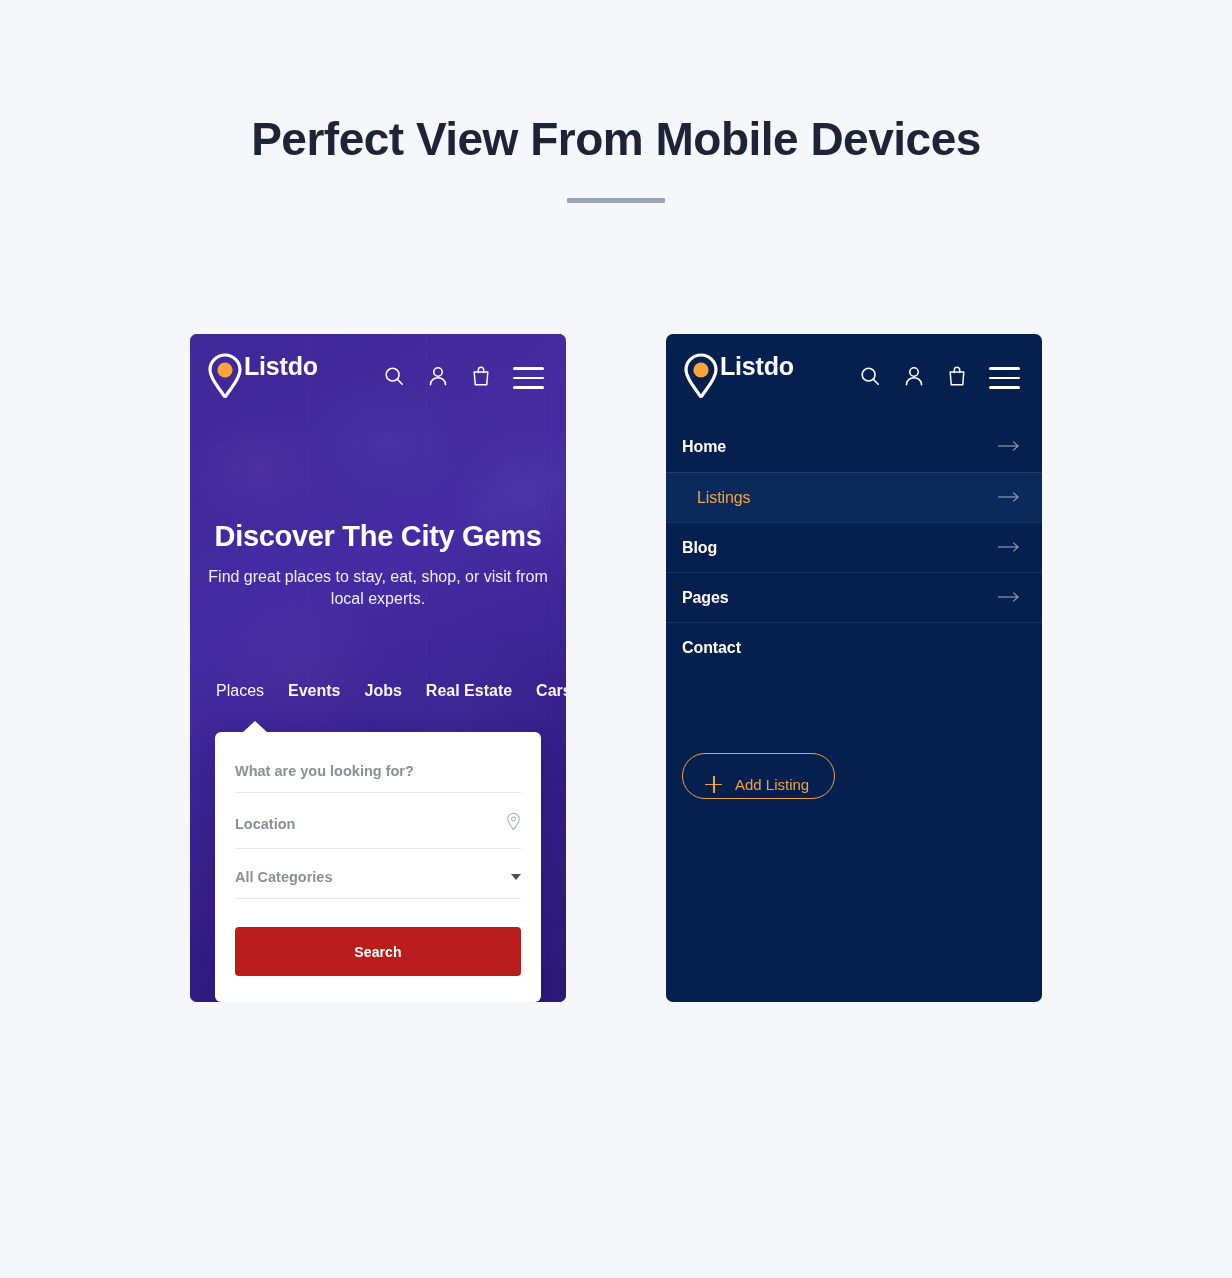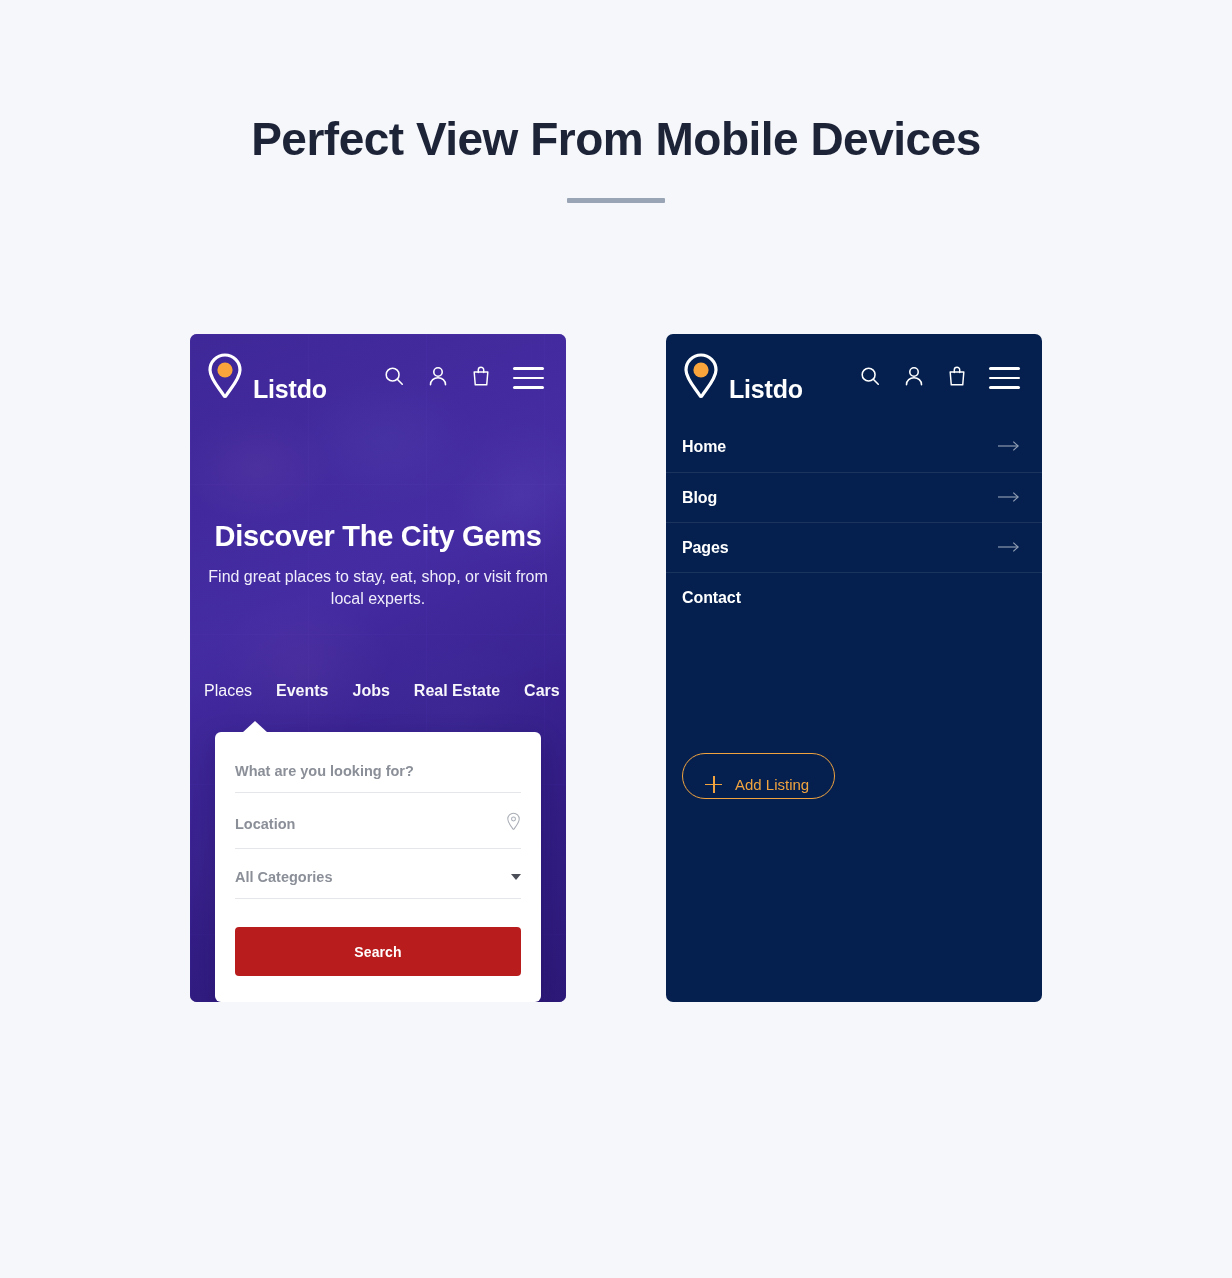--- a/index.html
+++ b/index.html
@@ -86,21 +86,21 @@
   .topbar {
     position: absolute;
     top: 0; left: 0;
     width: 100%;
     height: 88px;
     display: flex;
     align-items: center;
     padding: 0 22px 0 16px;
     z-index: 5;
   }
-  .brand { display: flex; align-items: flex-end; gap: 9px; }
+  .brand { display: flex; align-items: flex-start; }
   .brand-name {
     color: #ffffff;
     font-size: 25px;
     font-weight: 700;
     letter-spacing: -0.2px;
   }
   .topbar-icons {
     margin-left: auto;
     display: flex;
     align-items: center;
@@ -146,21 +146,21 @@
   }
 
   
   .tabs {
     position: absolute;
     top: 348px;
     left: 0;
     width: 100%;
     display: flex;
     gap: 24px;
-    padding-left: 14px;
+    padding-left: 26px;
     z-index: 4;
     white-space: nowrap;
   }
   .tab {
     color: #ffffff;
     font-size: 16px;
     font-weight: 700;
     cursor: pointer;
     opacity: 0.96;
   }
@@ -419,20 +419,29 @@
       <div class="menu-item">
         <span class="menu-label">Home</span>
         <span class="menu-arrow">
           <svg width="23" height="12" viewBox="0 0 24 12" fill="none">
             <line x1="1" y1="6" x2="22" y2="6" stroke="#c8cfdb" stroke-width="1.2"></line>
             <polyline points="17,1.5 22,6 17,10.5" stroke="#c8cfdb" stroke-width="1.2" fill="none"></polyline>
           </svg>
         </span>
       </div>
 
+      <div class="menu-item active">
+        <span class="menu-label">Listings</span>
+        <span class="menu-arrow">
+          <svg width="23" height="12" viewBox="0 0 24 12" fill="none">
+            <line x1="1" y1="6" x2="22" y2="6" stroke="#c8cfdb" stroke-width="1.2"></line>
+            <polyline points="17,1.5 22,6 17,10.5" stroke="#c8cfdb" stroke-width="1.2" fill="none"></polyline>
+          </svg>
+        </span>
+      </div>
 
 
       <div class="menu-item">
         <span class="menu-label">Blog</span>
         <span class="menu-arrow">
           <svg width="23" height="12" viewBox="0 0 24 12" fill="none">
             <line x1="1" y1="6" x2="22" y2="6" stroke="#c8cfdb" stroke-width="1.2"></line>
             <polyline points="17,1.5 22,6 17,10.5" stroke="#c8cfdb" stroke-width="1.2" fill="none"></polyline>
           </svg>
         </span>

